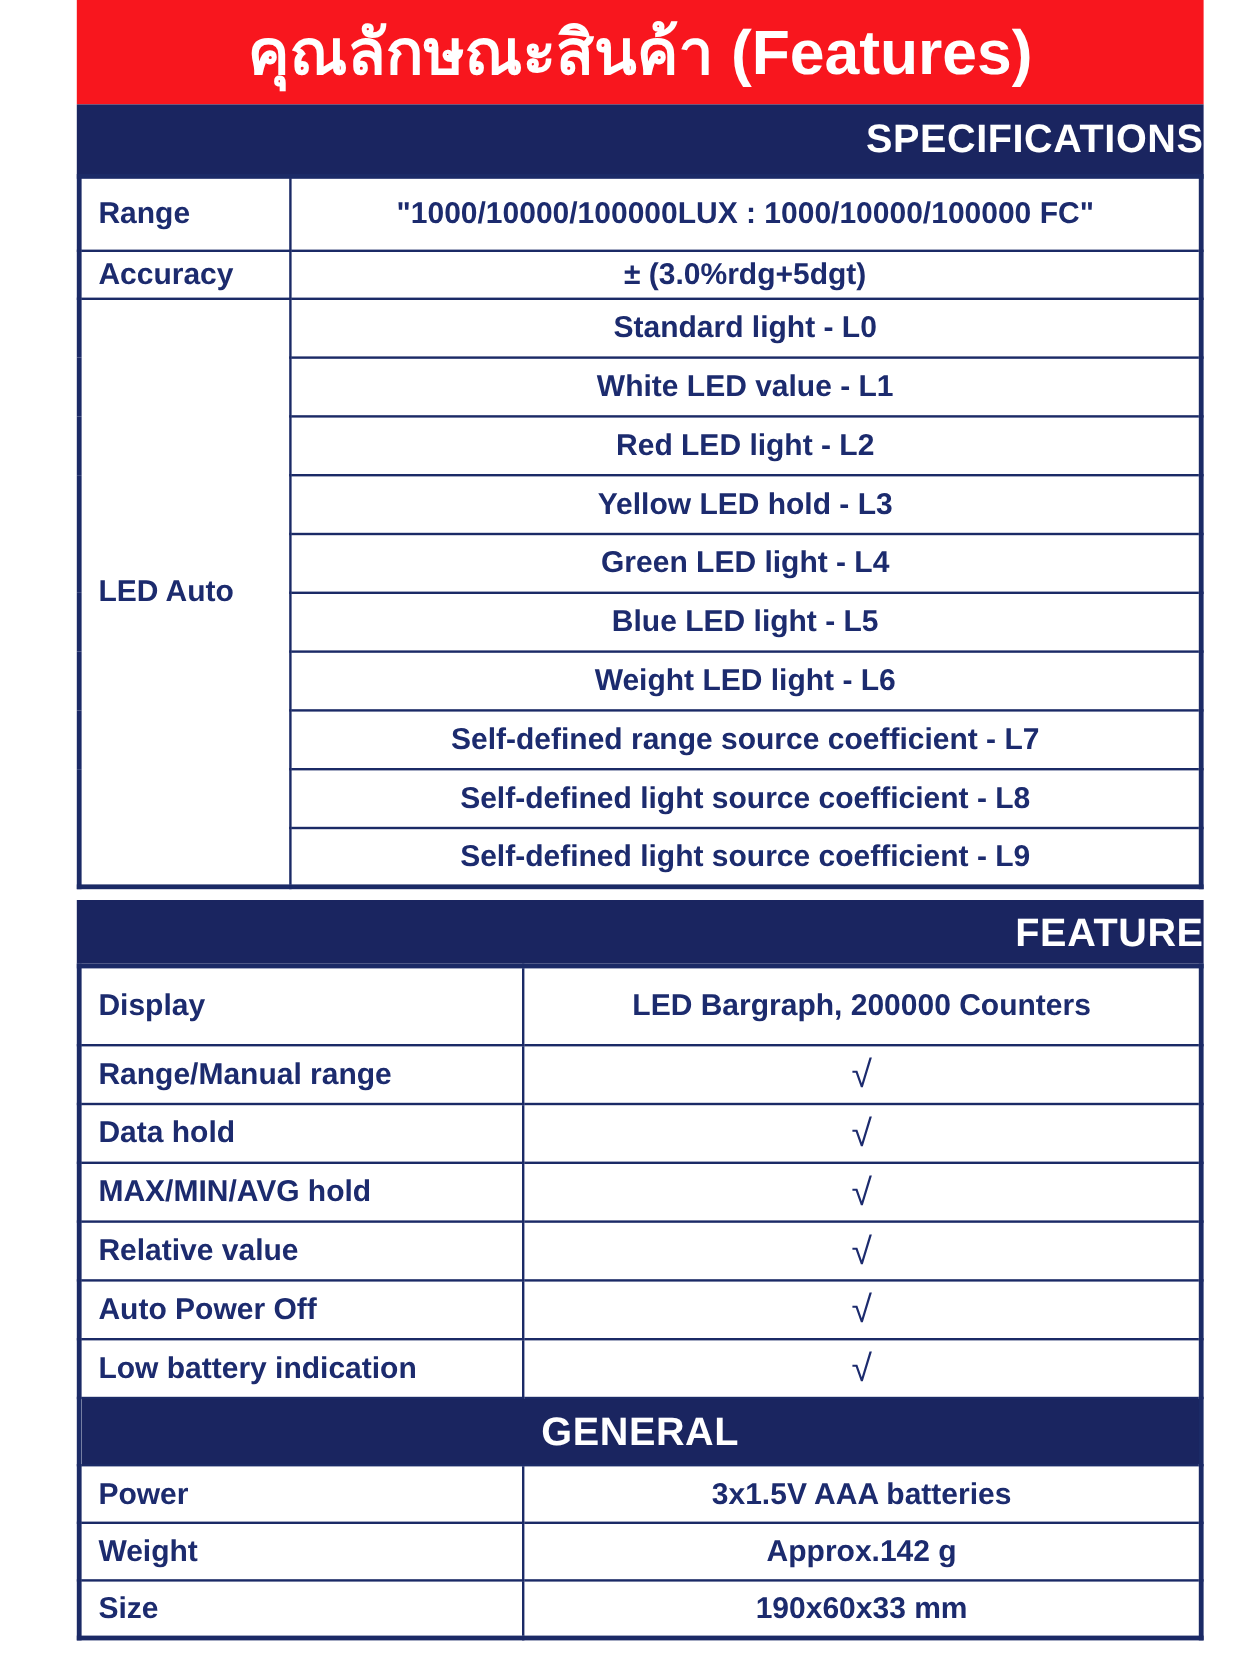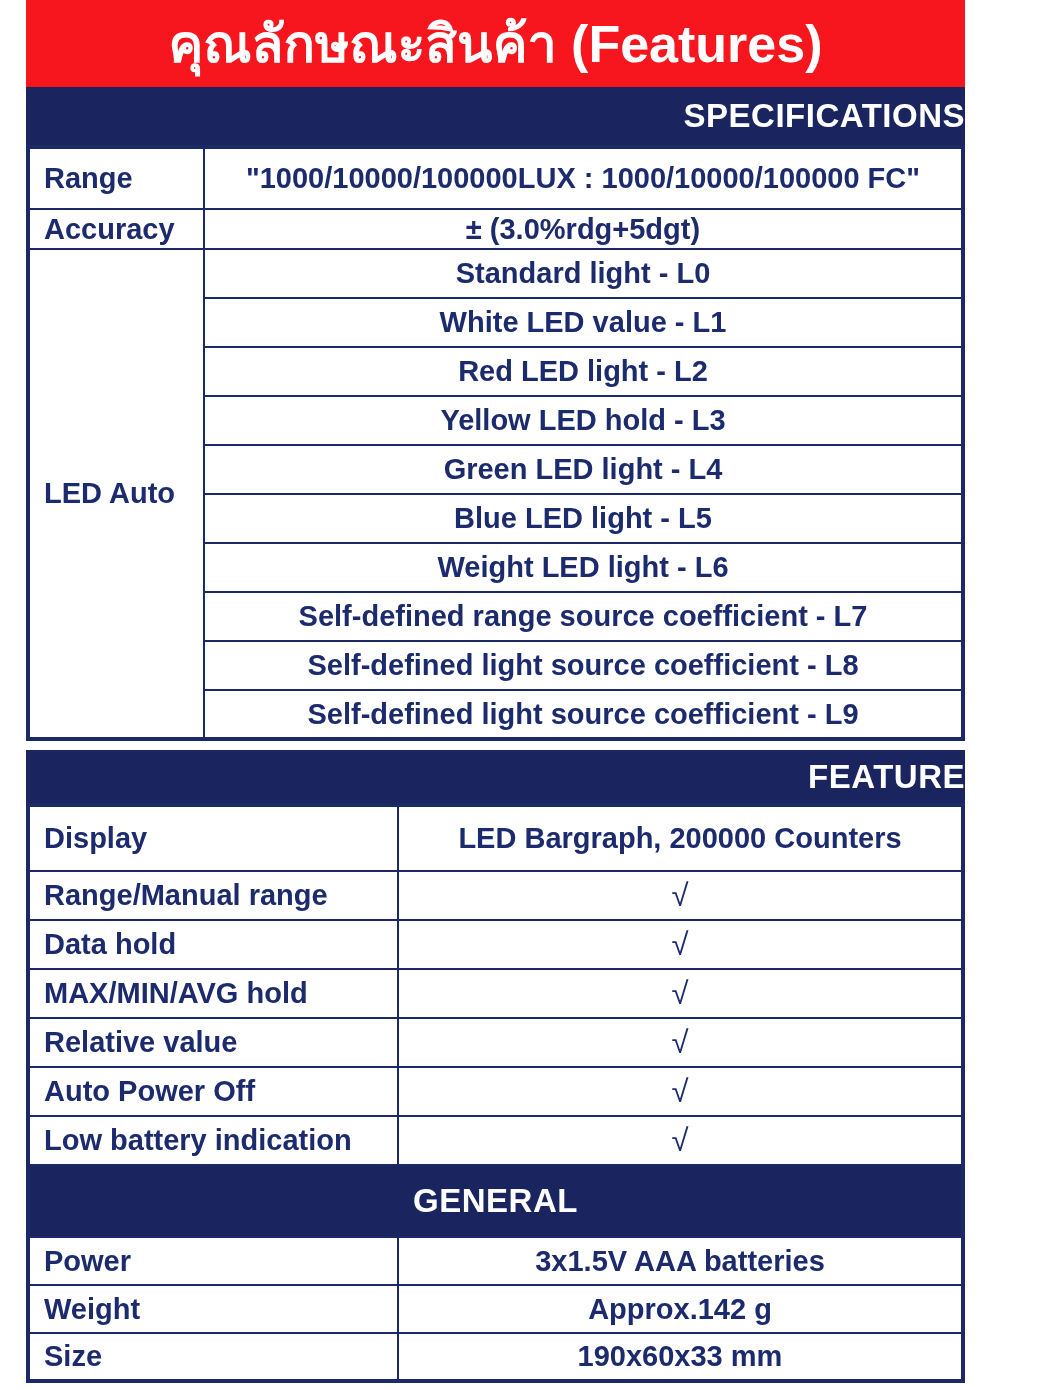--- a/index.html
+++ b/index.html
@@ -9,21 +9,21 @@
     --text: #1c2b6e;
     --white: #ffffff;
   }
   * { box-sizing: border-box; }
   html, body {
     margin: 0; padding: 0;
     background: #ffffff;
     width: 1040px; height: 1390px;
     font-family: "Liberation Sans", "DejaVu Sans", sans-serif;
   }
-  .page { width: 939px; margin-left: 26px; }
+  .page { width: 939px; margin-left: 64px; }
 
   .banner {
     height: 87px;
     background: var(--red);
     display: flex; align-items: center; justify-content: center;
   }
   .banner-title {
     color: var(--white);
     font-size: 52px;
     font-weight: 700;
@@ -44,37 +44,37 @@
   table {
     width: 100%;
     border-collapse: collapse;
     table-layout: fixed;
     border: 4px solid var(--border);
   }
   td {
     border: 2px solid var(--border);
     color: var(--text);
     font-weight: 700;
-    font-size: 29px;
+    font-size: 25px;
     padding: 0;
     vertical-align: middle;
     overflow: hidden;
     white-space: nowrap;
   }
   td.lbl { text-align: left; padding-left: 14px; }
   td.val { text-align: center; }
   td.check { font-weight: 400; font-size: 31px; }
 
   td.band-cell {
     background: var(--navy);
     color: var(--white);
     text-align: center;
     font-size: 33px;
     letter-spacing: 0.5px;
-    height: 72px;
+    height: 56px;
   }
 
   
   tr.h62 { height: 62px; }
   tr.h52 { height: 40px; }
   tr.h49 { height: 49px; }
   tr.h66 { height: 66px; }
   tr.h48 { height: 48px; }
 </style>
 </head>

